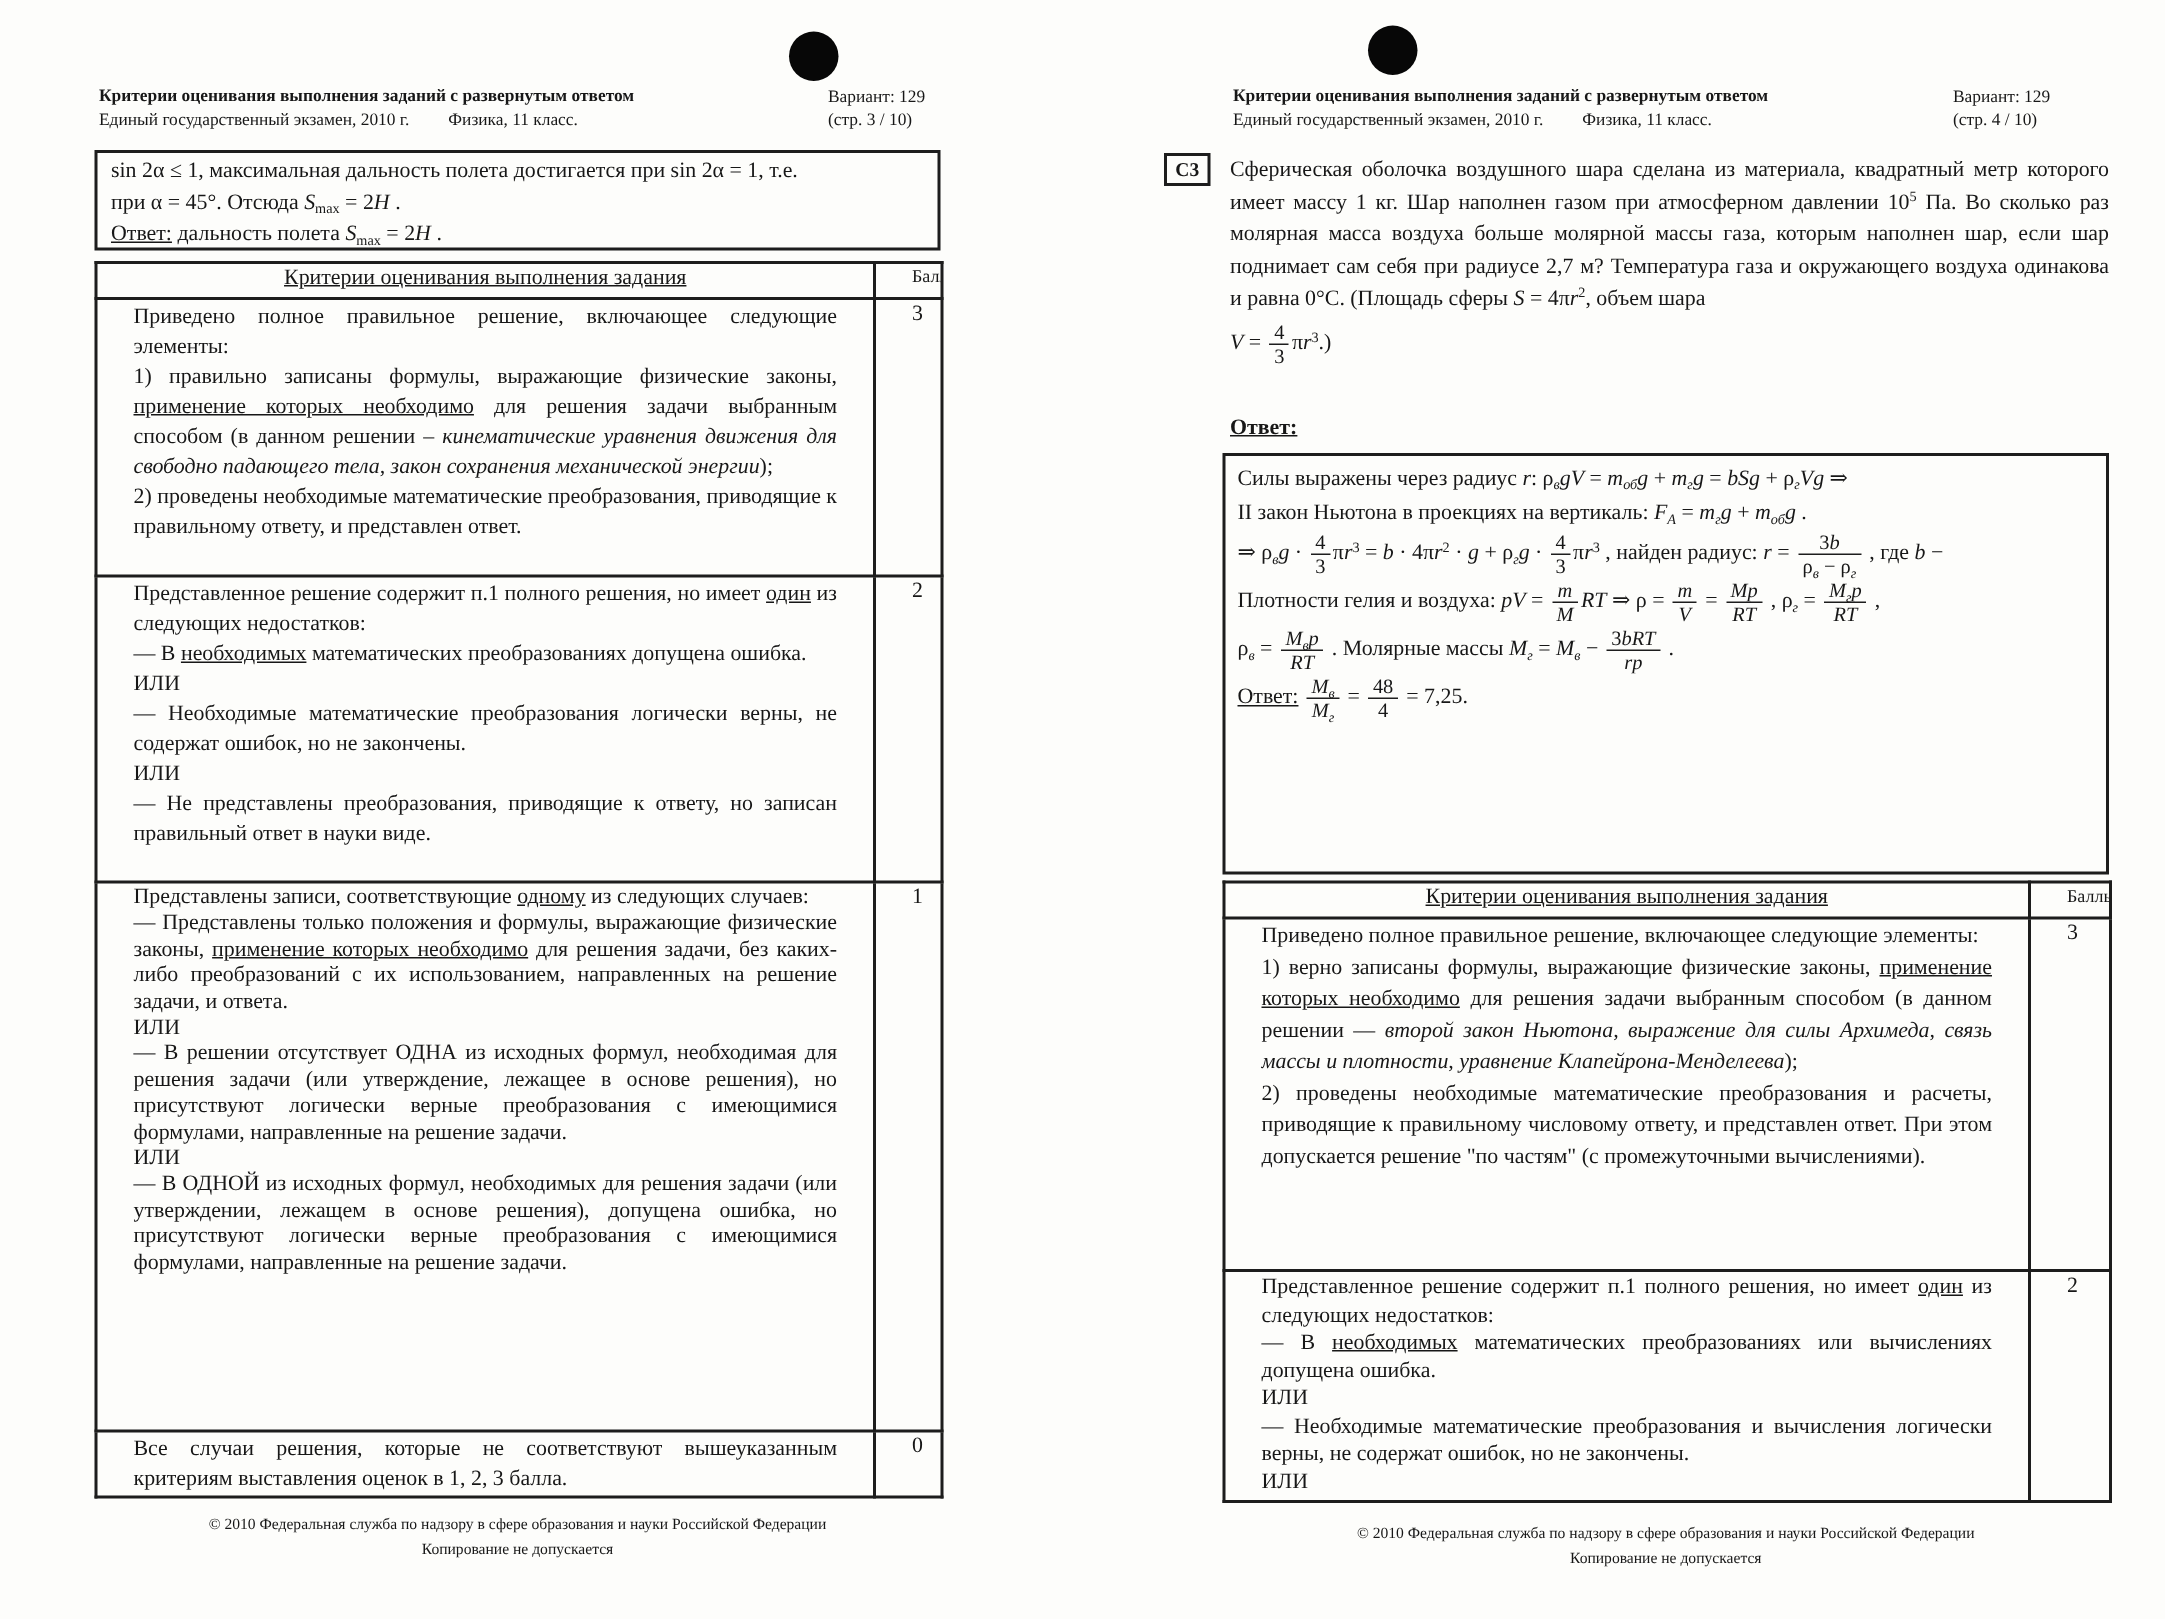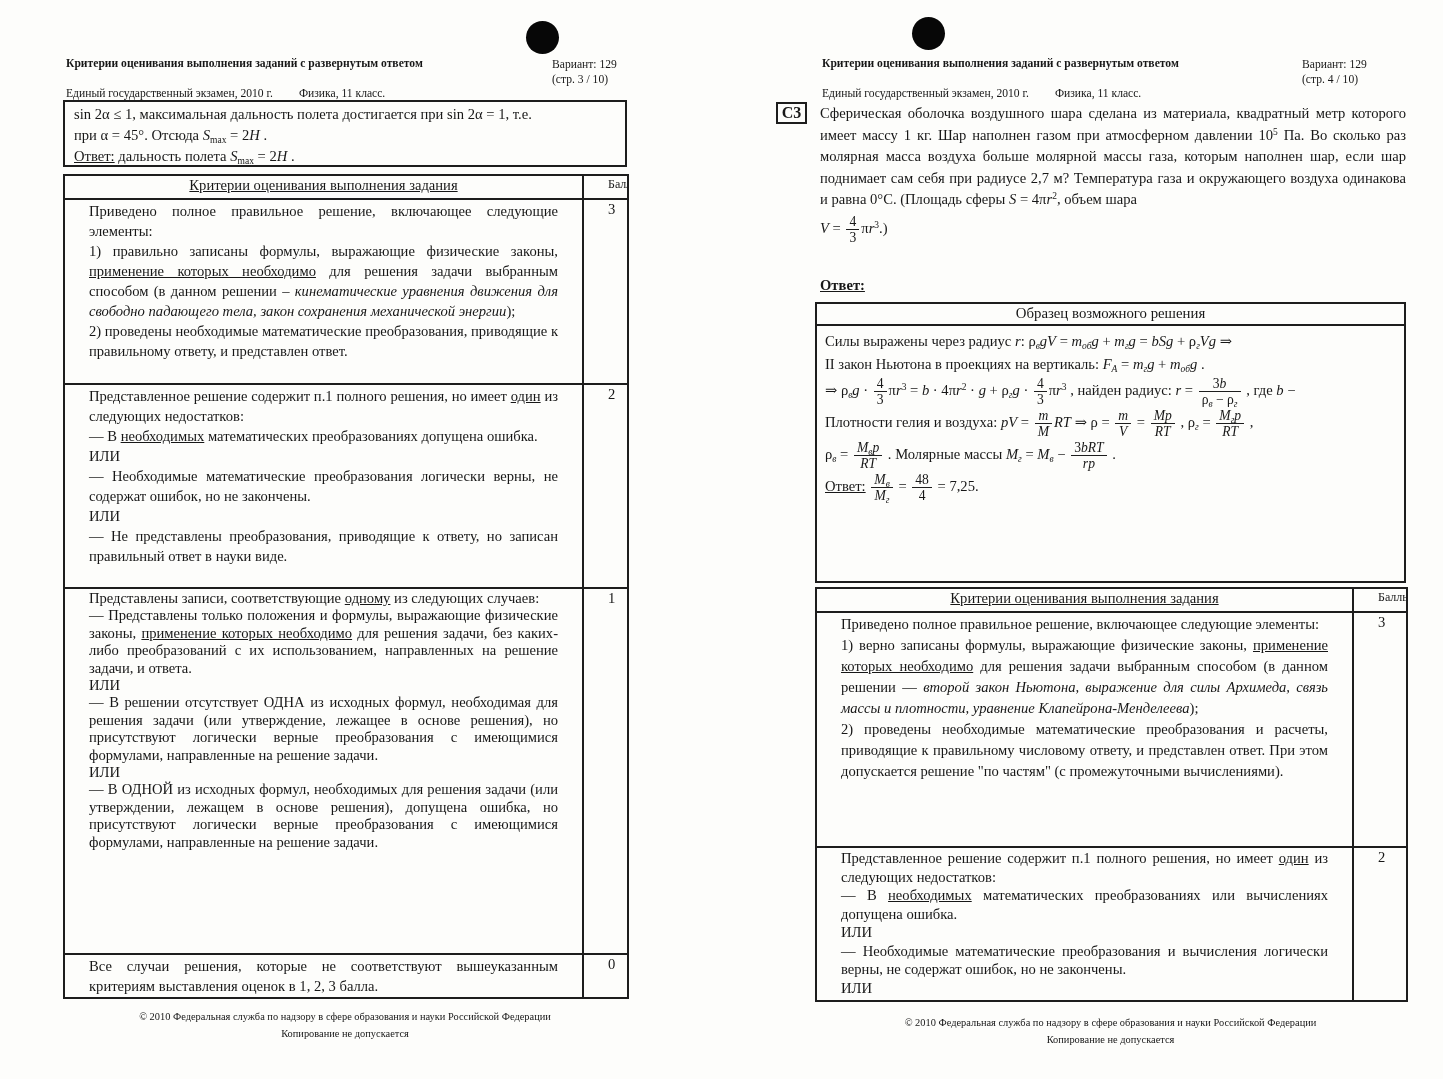--- a/index.html
+++ b/index.html
@@ -6,21 +6,21 @@
   body{
     width:1443px;height:1079px;position:relative;overflow:hidden;
     background:#fdfdfb;color:#171717;
     font-family:"Liberation Serif","DejaVu Serif",serif;
     font-size:14.6px;
   }
   .abs{position:absolute}
   .punch{position:absolute;width:33px;height:33px;border-radius:50%;background:#070707}
   
   .hdr-title{font-weight:bold;font-size:11.6px;white-space:nowrap}
-  .hdr-sub{font-size:11.6px;margin-top:17px;white-space:nowrap}
+  .hdr-sub{font-size:11.6px;margin-top:3px;white-space:nowrap}
   .hdr-subject{padding-left:26px}
   .hdr-var{font-size:11.6px;line-height:15px;white-space:nowrap}
   
   .box{position:absolute;border:2px solid #1d1d1d;box-sizing:border-box;background:transparent}
   .solbox{padding:2px 9px;line-height:21px}
   
   table.doc{position:absolute;border-collapse:collapse;table-layout:fixed;background:transparent}
   table.doc td{border:2px solid #1d1d1d;vertical-align:top;padding:1px 24px;overflow:hidden;box-sizing:border-box}
   td.th-crit{text-align:center;font-size:14.6px;padding-top:2px}
   td.th-score{text-align:left;font-size:12px;padding:2px 1px}
@@ -40,21 +40,21 @@
   sub,sup{font-size:9.5px;line-height:0}
   sub{vertical-align:-3px}
   sup{vertical-align:5px}
   sub.it{font-style:italic}
   
   .frac{display:inline-flex;flex-direction:column;vertical-align:middle;text-align:center;margin:0 2px;line-height:15px;font-size:13.6px}
   .fn{border-bottom:1.4px solid #1d1d1d;padding:0 3px}
   .fd{padding:0 3px}
   
   .c3box{position:absolute;border:2px solid #1d1d1d;box-sizing:border-box;width:31px;height:22px;
-         text-align:center;font-weight:bold;font-size:16px;line-height:18px}
+         text-align:center;font-weight:bold;font-size:13px;line-height:18px}
   .task{position:absolute;line-height:21.5px}
   .task .para{margin:0}
   .task .para.a-l{margin-top:3px}
   .answer-label{position:absolute;font-weight:bold;font-size:14.6px}
   
   .sample-title{border-bottom:2px solid #1d1d1d;text-align:center;font-size:14.8px;padding:1px 0 2px}
   .sample-body{padding:3px 8px;line-height:22px;overflow:hidden}
   .sample-body .para{text-align:left;margin:1px 0}
   
   .footer{position:absolute;text-align:center;font-size:10.4px;line-height:17px}
@@ -157,21 +157,20 @@
         <span class="fn">4</span>
         <span class="fd">3</span>
       </span>π<i>r</i><sup>3</sup>.)</div>
   </div>
 
 <div class="answer-label" style="left:820px;top:277px">
   <span class="u bold">Ответ:</span>
 </div>
 
 <div class="box" style="left:815px;top:302px;width:591px;height:281px">
-  <div class="sample-title">Образец возможного решения</div>
   <div class="sample-body">
       <div class="para a-l">Силы выражены через радиус <i>r</i>:   ρ<sub class="it">в</sub><i>gV</i> = <i>m</i><sub class="it">об</sub><i>g</i> + <i>m</i><sub class="it">г</sub><i>g</i> = <i>bSg</i> + ρ<sub class="it">г</sub><i>Vg</i> ⇒</div>
       <div class="para a-l">II закон Ньютона в проекциях на вертикаль:   <i>F</i><sub class="it">А</sub> = <i>m</i><sub class="it">г</sub><i>g</i> + <i>m</i><sub class="it">об</sub><i>g</i> .</div>
       <div class="para a-l">⇒ ρ<sub class="it">в</sub><i>g</i> · <span class="frac">
           <span class="fn">4</span>
           <span class="fd">3</span>
         </span>π<i>r</i><sup>3</sup> = <i>b</i> · 4π<i>r</i><sup>2</sup> · <i>g</i> + ρ<sub class="it">г</sub><i>g</i> · <span class="frac">
           <span class="fn">4</span>
           <span class="fd">3</span>
         </span>π<i>r</i><sup>3</sup> ,  найден радиус:  <i>r</i> = <span class="frac">

